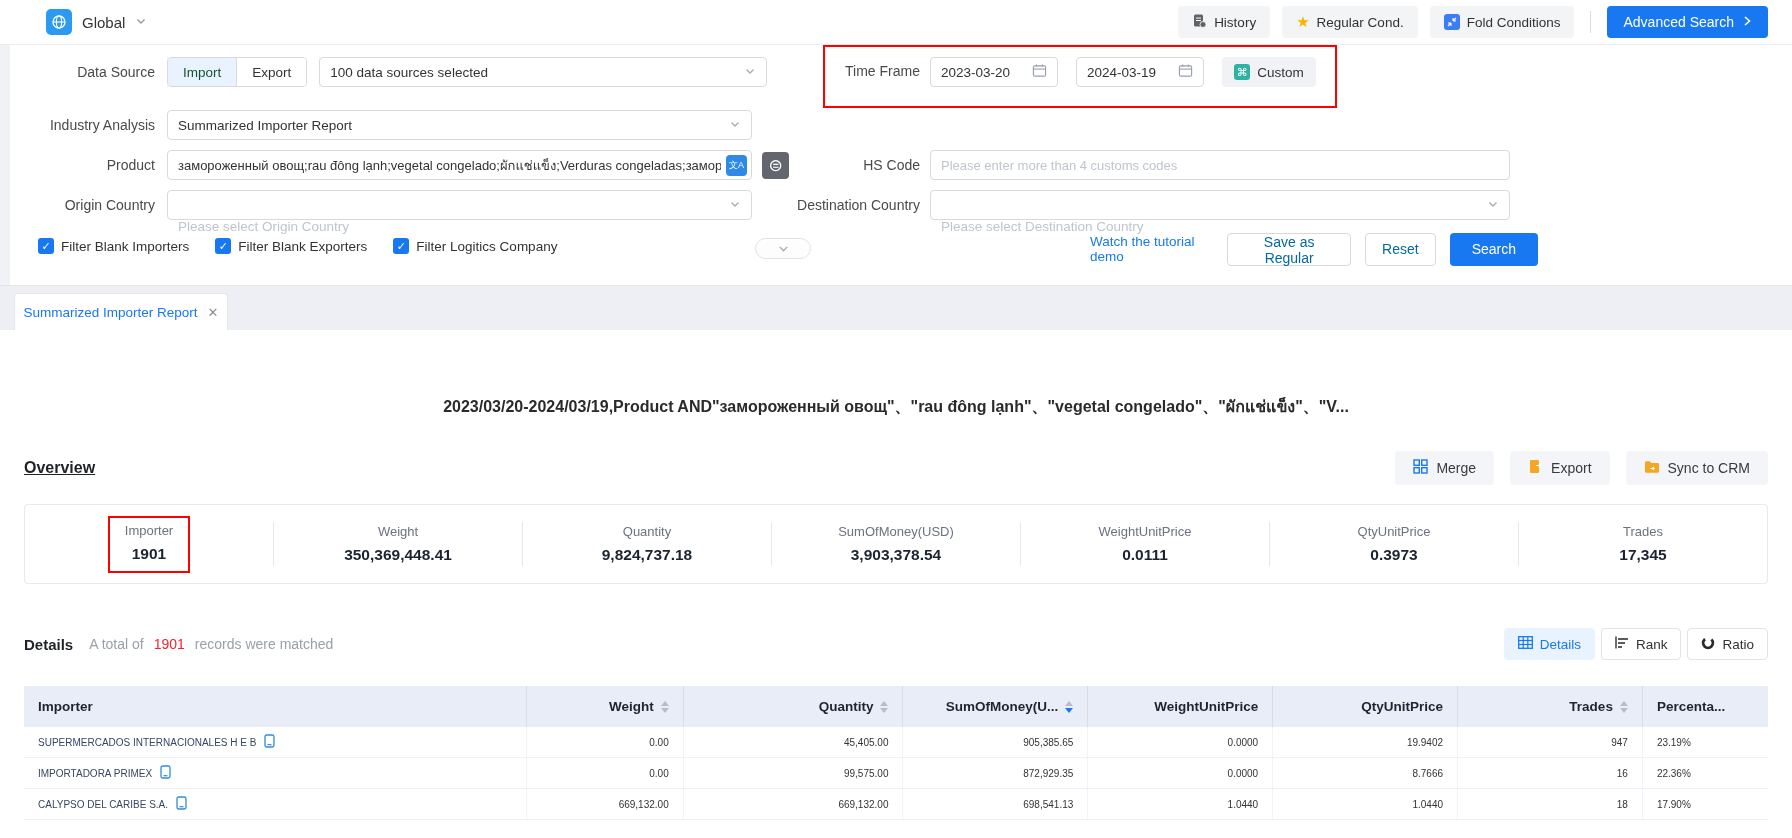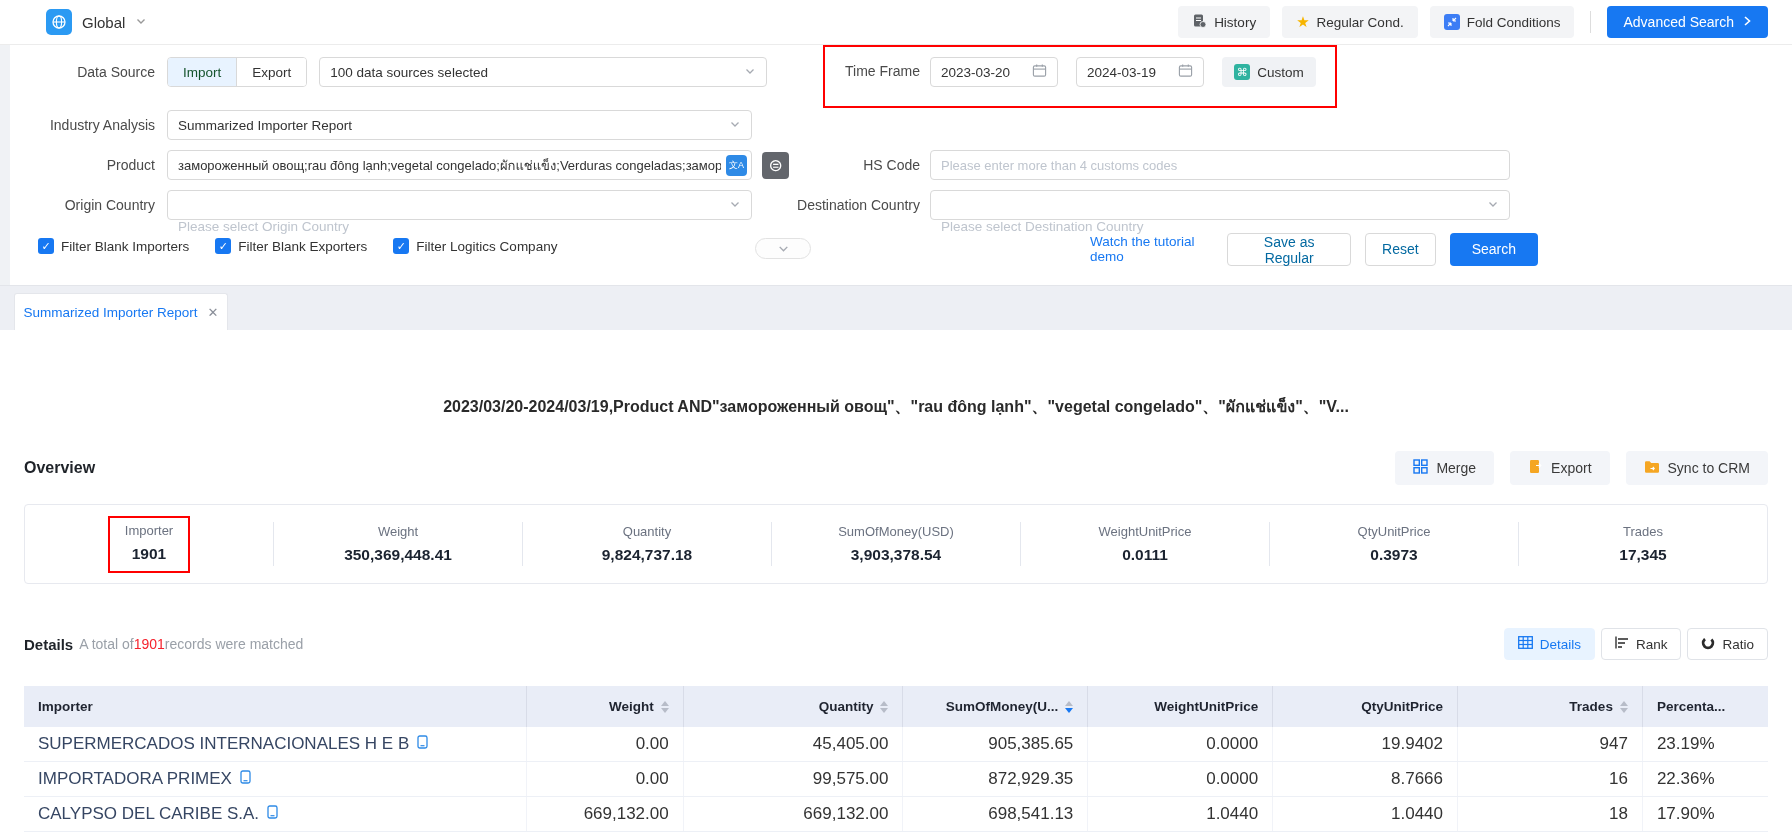--- a/index.html
+++ b/index.html
@@ -74,48 +74,48 @@
   .tab { position:absolute; left:14px; top:7px; width:214px; height:38px; background:#fff;
     border:1px solid #e4e6eb; border-bottom:none; border-radius:3px 3px 0 0;
     display:flex; align-items:center; justify-content:center; gap:10px; font-size:13.5px; color:#1778f2; cursor:pointer; }
   .tab-close { color:#8a8f99; font-size:13px; cursor:pointer; }
 
   
   .main { position:absolute; left:0; top:330px; width:1792px; height:508px; background:#fff; }
   .query-title { position:absolute; left:0; top:64px; width:100%; text-align:center;
     font-size:16px; font-weight:bold; color:#2a2a2a; }
   .ov-row { position:absolute; left:24px; right:24px; top:120px; height:36px; display:flex; align-items:center; }
-  .ov-title { font-size:16px; font-weight:bold; color:#1f2329; }
+  .ov-title { font-size:16px; font-weight:bold; color:#1f2329;text-decoration:underline; }
   .ov-btns { margin-left:auto; display:flex; gap:16px; }
   .ov-btn { height:34px; background:#f3f5f9; border:none; border-radius:4px; padding:0 18px;
     display:flex; align-items:center; gap:8px; font-size:14px; color:#3a3a3a; cursor:pointer; }
   .stats { position:absolute; left:24px; right:24px; top:174px; height:80px; border:1px solid #e7e9ef;
     border-radius:4px; display:flex; align-items:center; }
   .stat { flex:1; text-align:center; }
   .stat-label { font-size:13px; color:#6b7280; margin-bottom:7px; }
   .stat-value { font-size:15.5px; font-weight:bold; color:#1b2330; }
   .stat-divider { width:1px; height:44px; background:#e4e7ee; }
   .redbox-stat { display:inline-block; border:2px solid #ff0000; padding:5px 15px 8px; }
-  .det-row { position:absolute; left:24px; right:24px; top:296px; height:36px; display:flex; align-items:center; }
+  .det-row { position:absolute; left:24px; right:24px; top:296px; height:36px; display:flex; align-items:center; gap:10px; }
   .det-title { font-size:15px; font-weight:bold; color:#1f2329; margin-right:6px; }
   .det-gray { font-size:14px; color:#9aa0a8; }
   .det-red { font-size:14px; color:#f5222d; }
   .view-btns { margin-left:auto; display:flex; gap:6px; }
   .view-btn { height:32px; border-radius:4px; padding:0 13px; display:flex; align-items:center; gap:7px;
     font-size:13.5px; cursor:pointer; background:#fff; border:1px solid #e0e3e8; color:#333; }
   .view-btn.active { background:#e8f3ff; border:1px solid #e8f3ff; color:#1778f2; }
 
   
   .tablewrap { position:absolute; left:24px; right:24px; top:356px; }
   table { width:100%; border-collapse:collapse; table-layout:fixed; }
   th { background:#e9edf7; font-size:13.5px; font-weight:bold; color:#1f2430; text-align:right;
     padding:13px 14px; border-right:1px solid #d8dce8; white-space:nowrap; overflow:hidden; }
   th:first-child { text-align:left; }
   th:last-child { border-right:none; text-align:left; }
-  td { font-size:17px; color:#333; text-align:right; padding:7px 14px; border-bottom:1px solid #edf0f6;
+  td { font-size:10px; color:#333; text-align:right; padding:7px 14px; border-bottom:1px solid #edf0f6;
     border-right:1px solid #f1f3f8; white-space:nowrap; overflow:hidden; }
   td:last-child { border-right:none; }
   td.c-imp { text-align:left; color:#364663; cursor:pointer; }
   td.c-pct { text-align:left; }
   .imp-cell { display:flex; align-items:center; gap:8px; }
   .sort { display:inline-flex; flex-direction:column; gap:2px; margin-left:7px; vertical-align:middle; }
   .sort i { width:0; height:0; border-left:4px solid transparent; border-right:4px solid transparent; display:block; }
   .sort .up { border-bottom:5px solid #b7bcc8; }
   .sort .down { border-top:5px solid #b7bcc8; }
   .sort .down.active { border-top-color:#1778f2; }

